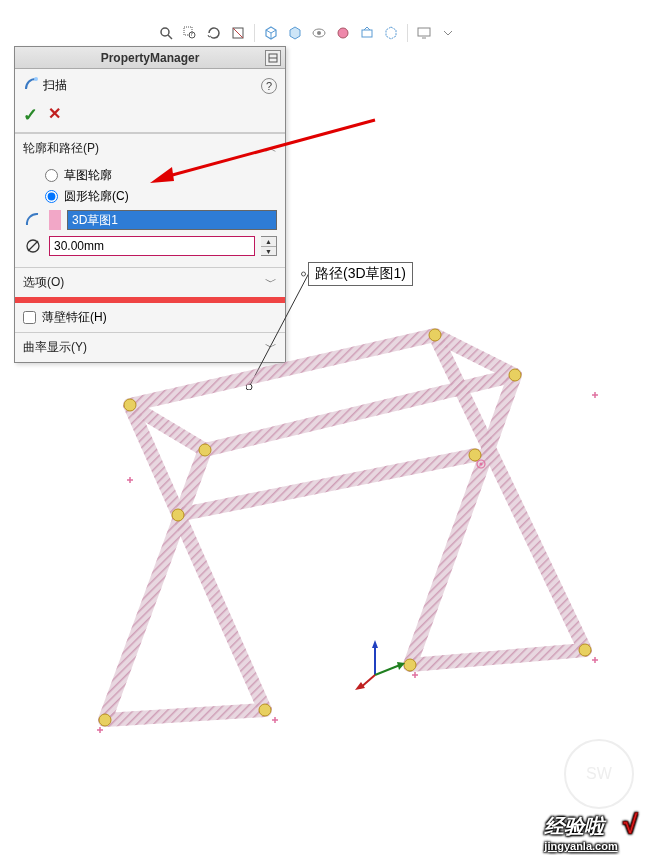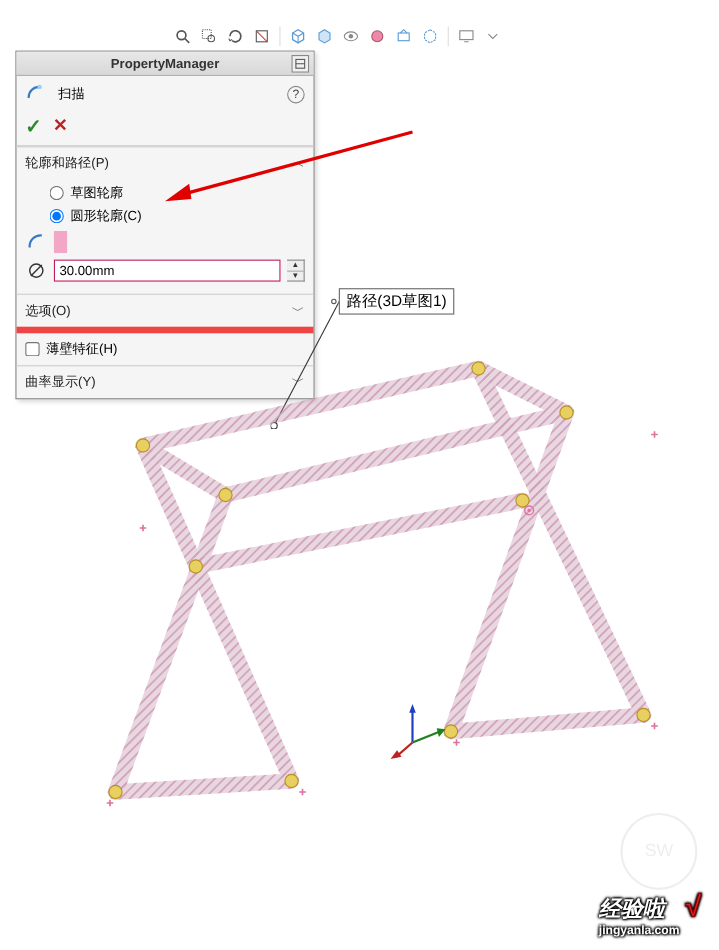--- a/index.html
+++ b/index.html
@@ -61,21 +61,21 @@
       display: flex;
       align-items: center;
       justify-content: center;
       border: 1px solid #888;
       background: #f0f0f0;
     }
     .feature-row {
       display: flex;
       align-items: center;
       padding: 6px 8px;
-      gap: 12px;
+      gap: 2px;
       position: relative;
     }
     .feature-row .help {
       margin-left: auto;
       width: 16px;
       height: 16px;
       border: 1px solid #888;
       border-radius: 50%;
       display: flex;
       align-items: center;
@@ -256,21 +256,21 @@
       color: #fff;
       text-shadow: 1px 1px 2px #000, -1px -1px 2px #000, 1px -1px 2px #000, -1px 1px 2px #000;
       font-size: 20px;
       font-weight: bold;
       font-style: italic;
       display: flex;
       align-items: baseline;
       gap: 4px;
     }
     .watermark-txt .tick { color: #e02020; font-size: 26px; -webkit-text-stroke: 1px #800; }
-    .watermark-txt .sub { font-size: 11px; font-style: normal; display: block; }
+    .watermark-txt .sub { font-size: 11px; font-style: normal; display: block; text-decoration: underline; }
   </style>
 </head>
 <body>
 
 <div class="viewport"></div>
 
 <div class="toolbar">
   <div class="tb-btn">
       <svg viewBox="0 0 16 16">
         <circle cx="7" cy="7" r="4" fill="none" stroke="#555" stroke-width="1.5"></circle>
@@ -384,20 +384,23 @@
       <span>圆形轮廓(C)</span>
     </label>
 
     <div class="field-row">
       <div class="field-icon">
         <svg width="18" height="18" viewBox="0 0 18 18">
             <path d="M3 14A10 10 0 0 1 14 3" fill="none" stroke="#3a7ac4" stroke-width="2"></path>
           </svg>
       </div>
       <div class="color-swatch"></div>
+      <div class="path-input">
+        <span>3D草图1</span>
+      </div>
     </div>
 
     <div class="field-row">
       <div class="field-icon">
         <svg width="18" height="18" viewBox="0 0 18 18">
             <circle cx="9" cy="9" r="6" fill="none" stroke="#333" stroke-width="1.3"></circle>
             <line x1="4" y1="14" x2="14" y2="4" stroke="#333" stroke-width="1.3"></line>
           </svg>
       </div>
       <div class="num-input">

